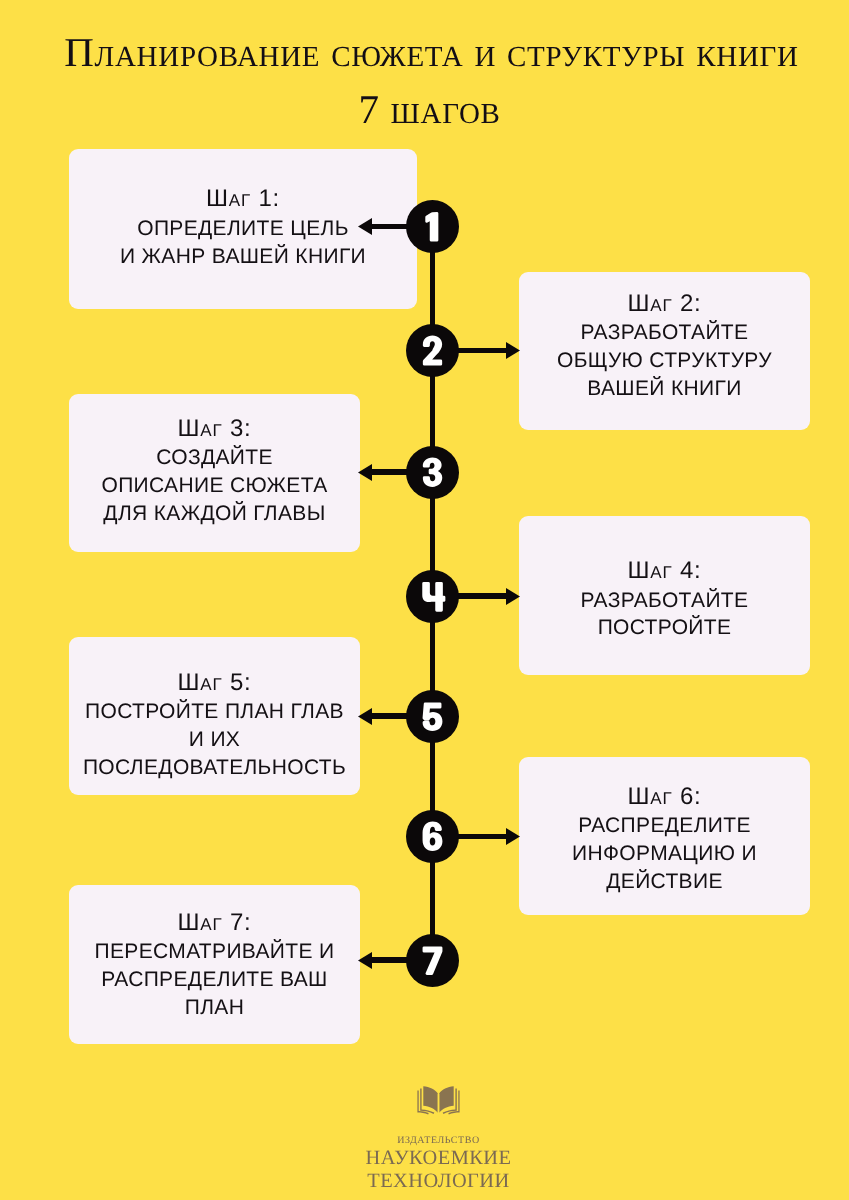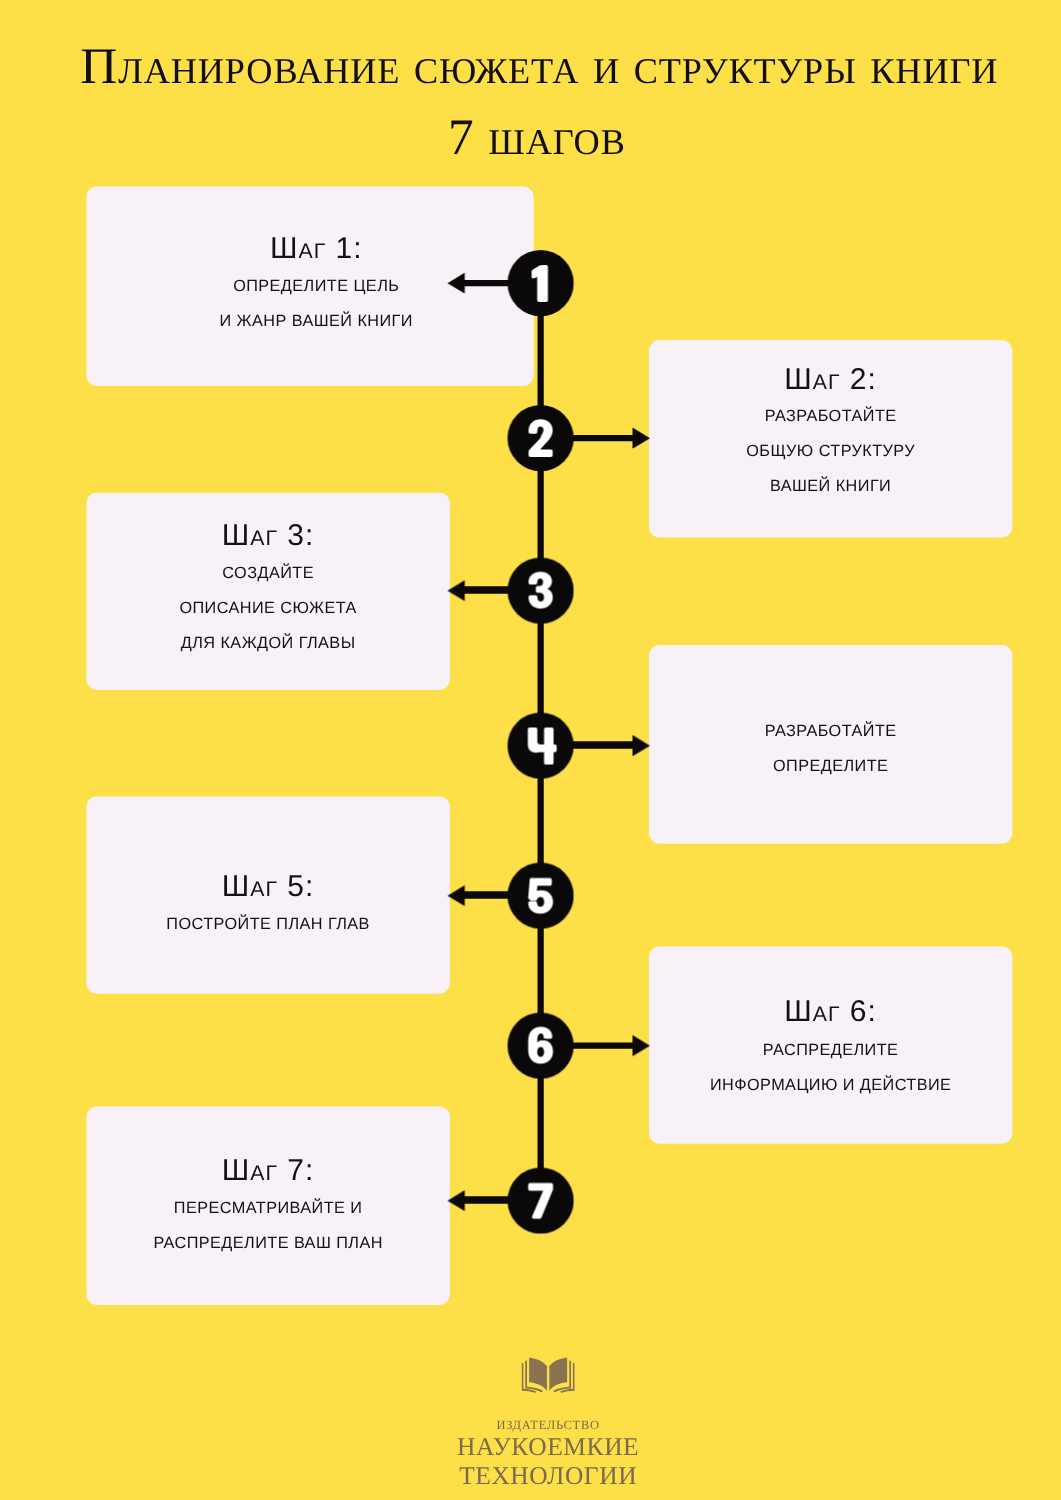--- a/index.html
+++ b/index.html
@@ -16,21 +16,21 @@
   #page-title{top:27.5px;font-size:41px;letter-spacing:0.7px;padding-left:7px;}
   #page-subtitle{top:85px;font-size:41px;letter-spacing:0.7px;padding-left:5px;}
 
   .spine{position:absolute;background:#0b0809;}
 
   .card{position:absolute;background:#f8f2f8;border-radius:9px;
         display:flex;align-items:center;justify-content:center;}
   .card-body{text-align:center;color:#141014;width:100%;}
   .step-label{font-size:24px;letter-spacing:0.8px;font-variant:small-caps;
               line-height:31.6px;}
-  .step-line{font-size:13px;letter-spacing:0.35px;line-height:27.8px;}
+  .step-line{font-size:21px;letter-spacing:0.35px;line-height:27.8px;}
 
   .node{position:absolute;width:53px;height:53px;}
   .node svg{display:block;}
 
   .conn{position:absolute;height:5.5px;background:#0b0809;}
   .arrowhead{position:absolute;}
   .arrowhead svg{display:block;}
 
   .logo-mark{position:absolute;left:0;width:849px;text-align:center;}
   .logo-top{font-family:"Liberation Serif",serif;color:#7b6a52;font-size:10px;
@@ -43,21 +43,21 @@
 <body>
 
 <div class="page">
 
   <div class="title" id="page-title">Планирование сюжета и структуры книги</div>
   <div class="title" id="page-subtitle">7 шагов</div>
 
   <div class="spine" style="left:429.5px;top:226px;width:5.5px;height:734px;"></div>
 
   <div id="flow">
-      <div class="card" style="left: 69px; top: 148.5px; width: 348px; height: 159.5px; padding-left: 10px;">
+      <div class="card" style="left: 69px; top: 148.5px; width: 348px; height: 159.5px;">
         <div class="card-body" style="transform: translateY(-2px);">
           <div class="step-label">Шаг 1:</div>
           <div class="step-line">ОПРЕДЕЛИТЕ ЦЕЛЬ</div>
           <div class="step-line">И ЖАНР ВАШЕЙ КНИГИ</div>
         </div>
       </div>
       <div class="conn" style="left: 371px; top: 223.75px; width: 39.75px;"></div>
       <div class="arrowhead" style="left: 358px; top: 218px;">
         <svg width="14" height="17" viewBox="0 0 14 17">
           <path fill="#0b0809" d="M0 8.5 L14 0 L14 17 Z"></path>
@@ -113,22 +113,23 @@
         <svg width="53" height="53" viewBox="0 0 53 53">
           <circle cx="26.5" cy="26.5" r="26.5" fill="#0b0809"></circle>
           <title>3</title>
           <g transform="translate(26.5 26.5) scale(0.585 0.53) translate(-22 -30.5)">
             <path fill="#ffffff" d="M21.9 2 C30.9 2 37.6 8.1 37.6 16.4 C37.6 21.4 35.2 25.6 31.2 27.8 C35.9 30.1 38.7 34.7 38.7 40.6 C38.7 50.3 31.6 57.7 21.9 57.7 C12.4 57.7 5.5 50.6 5.5 41.4 v-1.4 a2.5 2.5 0 0 1 2.5 -2.5 h7.1 a2.5 2.5 0 0 1 2.5 2.5 v0.9 C17.6 44.6 19.4 47.1 22 47.1 C24.9 47.1 26.7 44.6 26.7 40.5 C26.7 36.2 24.6 33.8 20.9 33.8 h-2.9 a2.5 2.5 0 0 1 -2.5 -2.5 v-5.4 a2.5 2.5 0 0 1 2.5 -2.5 h2.5 C23.6 23.4 25.4 21.1 25.4 17.4 C25.4 14.1 23.9 12.1 21.6 12.1 C19.1 12.1 17.4 14.4 17.4 18.1 v0.5 a2.5 2.5 0 0 1 -2.5 2.5 h-7 a2.5 2.5 0 0 1 -2.5 -2.5 v-1 C5.4 9.1 12.1 2 21.9 2 z"></path>
           </g>
         </svg>
       </div>
       <div class="card" style="left: 518.5px; top: 516px; width: 291px; height: 159px;">
         <div class="card-body" style="transform: translateY(3px);">
+          <div class="step-label">Шаг 4:</div>
           <div class="step-line">РАЗРАБОТАЙТЕ</div>
-          <div class="step-line">ОПРЕДЕЛИТЕ</div>
+          <div class="step-line">ПОСТРОЙТЕ</div>
         </div>
       </div>
       <div class="conn" style="left: 453.75px; top: 593.25px; width: 52.95px;"></div>
       <div class="arrowhead" style="left: 505.7px; top: 587.5px;">
         <svg width="14" height="17" viewBox="0 0 14 17">
           <path fill="#0b0809" d="M14 8.5 L0 0 L0 17 Z"></path>
         </svg>
       </div>
       <div class="node" aria-label="4" style="left: 405.75px; top: 569.5px;">
         <svg width="53" height="53" viewBox="0 0 53 53">
@@ -136,20 +137,21 @@
           <title>4</title>
           <g transform="translate(26.5 26.5) scale(0.585 0.53) translate(-22 -30.5)">
             <path fill="#ffffff" d="M4.5 5.5 a2.5 2.5 0 0 1 2.5 -2.5 h8 a2.5 2.5 0 0 1 2.5 2.5 v18.5 c0 3.2 1.9 4.9 5.1 4.9 h4.1 v-23.4 a2.5 2.5 0 0 1 2.5 -2.5 h8 a2.5 2.5 0 0 1 2.5 2.5 v23.4 h1.8 a2.5 2.5 0 0 1 2.5 2.5 v6.6 a2.5 2.5 0 0 1 -2.5 2.5 h-1.8 v16.1 a2.5 2.5 0 0 1 -2.5 2.5 h-8 a2.5 2.5 0 0 1 -2.5 -2.5 v-16.1 h-6.4 C9.8 43 4.5 37.3 4.5 28.3 z"></path>
           </g>
         </svg>
       </div>
       <div class="card" style="left: 69px; top: 637px; width: 291px; height: 158px;">
         <div class="card-body" style="transform: translateY(-2.5px); margin-top: 20px;">
           <div class="step-label">Шаг 5:</div>
           <div class="step-line">ПОСТРОЙТЕ ПЛАН ГЛАВ</div>
+          <div class="step-line">И ИХ ПОСЛЕДОВАТЕЛЬНОСТЬ</div>
         </div>
       </div>
       <div class="conn" style="left: 371px; top: 713.25px; width: 39.75px;"></div>
       <div class="arrowhead" style="left: 358px; top: 707.5px;">
         <svg width="14" height="17" viewBox="0 0 14 17">
           <path fill="#0b0809" d="M0 8.5 L14 0 L14 17 Z"></path>
         </svg>
       </div>
       <div class="node" aria-label="5" style="left: 405.75px; top: 689.5px;">
         <svg width="53" height="53" viewBox="0 0 53 53">

